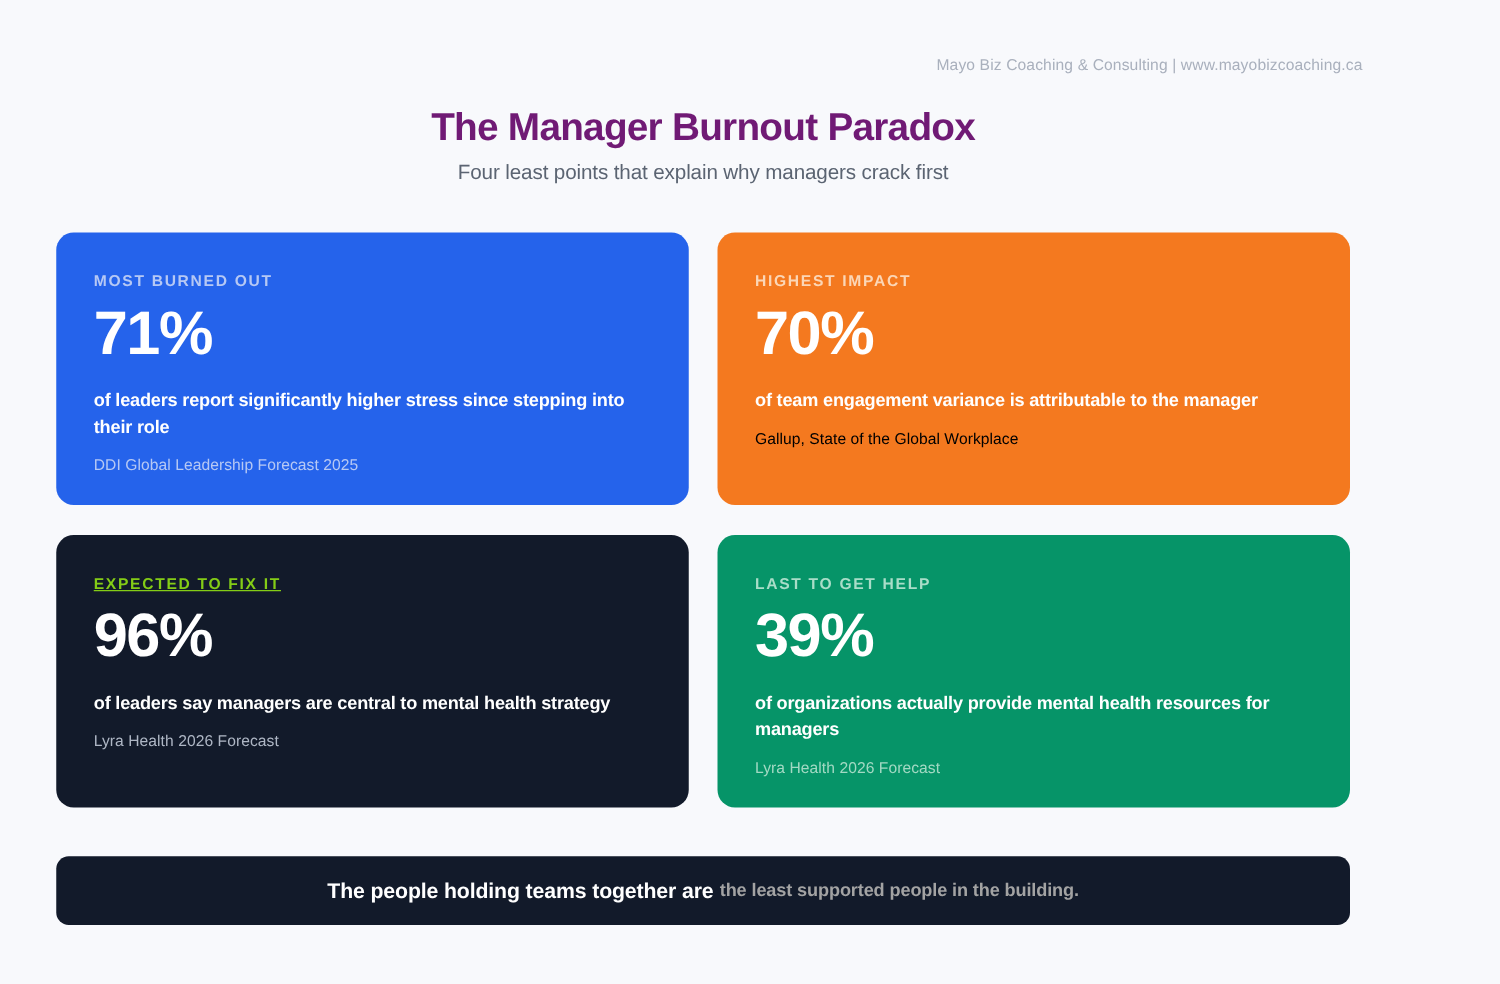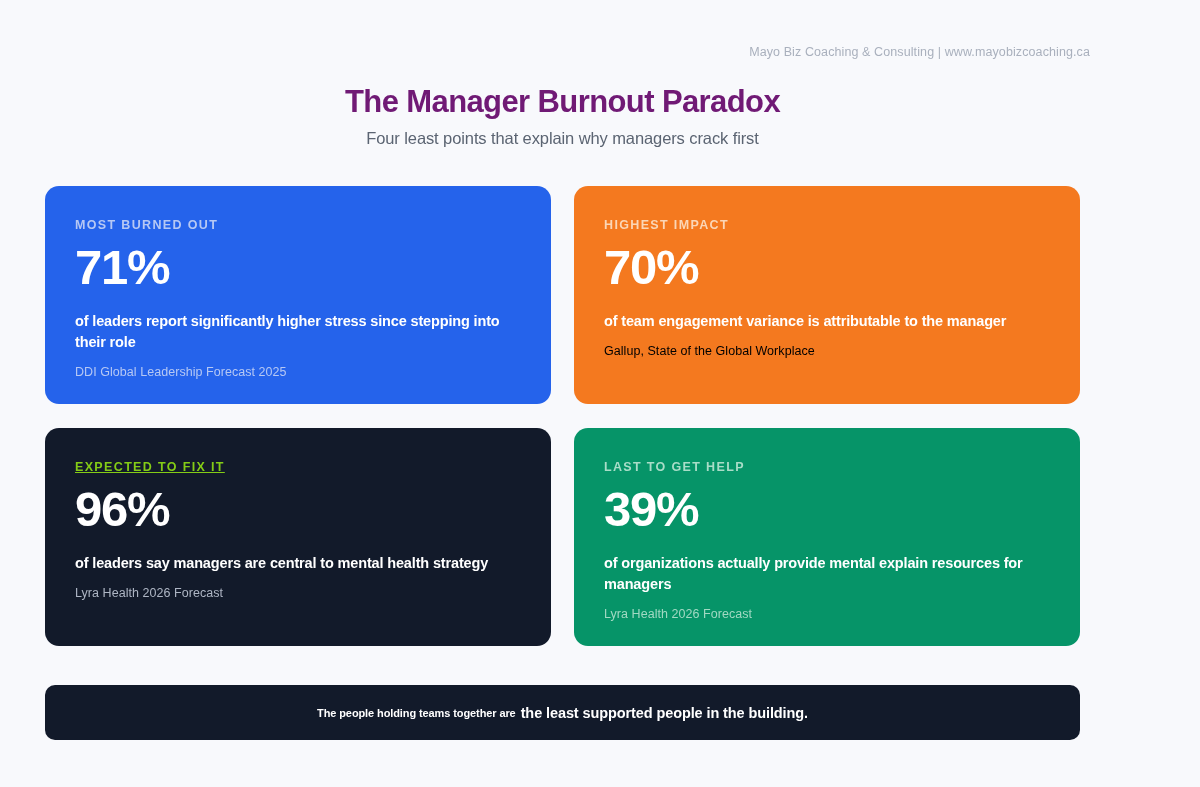--- a/index.html
+++ b/index.html
@@ -129,30 +129,30 @@
     width: 1035px;
     height: 55px;
     background: #121a2a;
     border-radius: 10px;
     display: flex;
     align-items: center;
     justify-content: center;
   }
 
   .banner-text {
-    font-size: 11px;
+    font-size: 17px;
     font-weight: bold;
     color: #ffffff;
     letter-spacing: -0.1px;
   }
 
   .banner-accent {
     font-size: 14.5px;
     font-weight: bold;
-    color: #ffffff;
+    color: #a3a3a3;
     letter-spacing: -0.1px;
     margin-left: 5px;
   }
 </style>
 </head>
 <body>
 
 <div class="page">
 
   <div class="brand-line">Mayo Biz Coaching &amp; Consulting | www.mayobizcoaching.ca</div>
@@ -180,21 +180,21 @@
     <div class="card navy">
       <div class="card-label">EXPECTED TO FIX IT</div>
       <div class="card-stat">96%</div>
       <div class="card-desc">of leaders say managers are central to mental health strategy</div>
       <div class="card-source">Lyra Health 2026 Forecast</div>
     </div>
 
     <div class="card green">
       <div class="card-label">LAST TO GET HELP</div>
       <div class="card-stat">39%</div>
-      <div class="card-desc">of organizations actually provide mental explain resources for managers</div>
+      <div class="card-desc">of organizations actually provide mental health resources for managers</div>
       <div class="card-source">Lyra Health 2026 Forecast</div>
     </div>
 
   </div>
 
   <div class="banner">
     <span class="banner-text">The people holding teams together are</span>
     <span class="banner-accent">the least supported people in the building.</span>
   </div>
 

